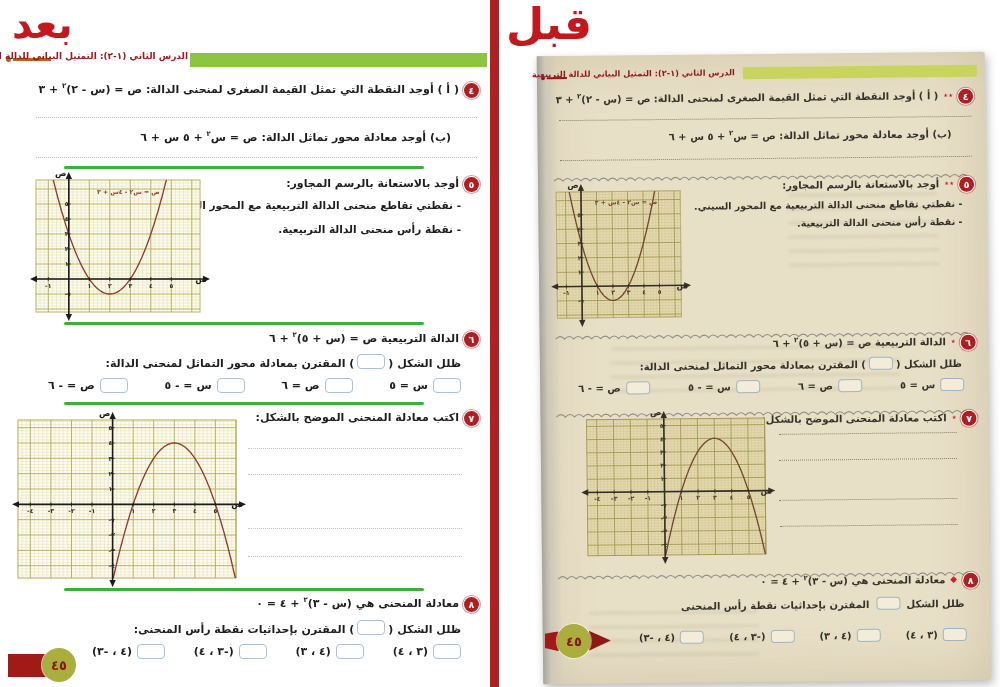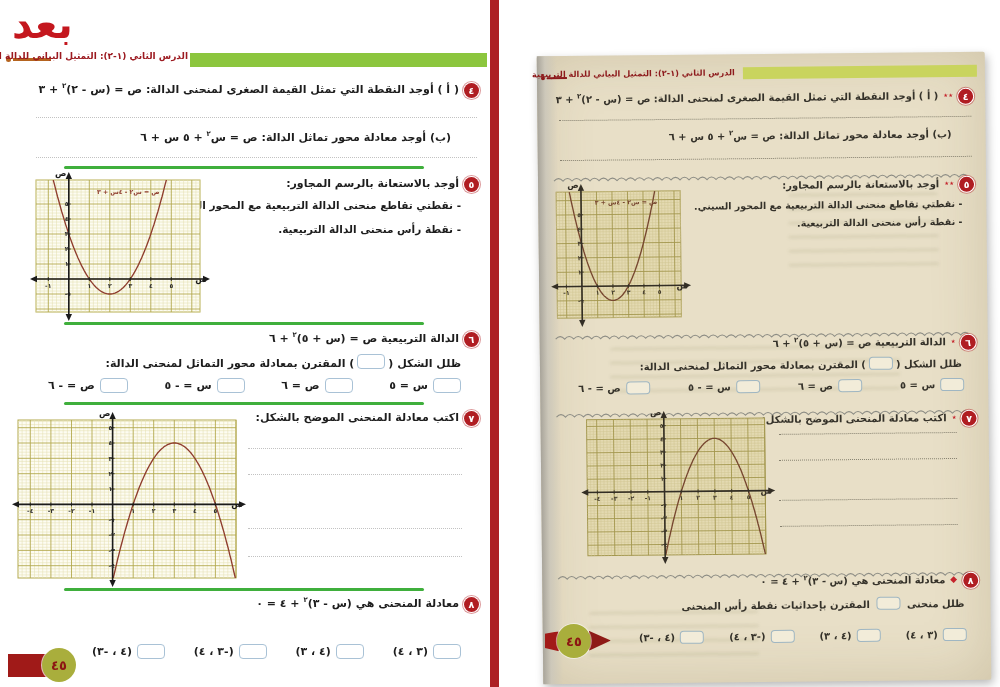--- a/index.html
+++ b/index.html
@@ -222,20 +222,21 @@
     <div class="dotted" style="top:474px;left:248px;width:214px"></div>
     <div class="dotted" style="top:528px;left:248px;width:214px"></div>
     <div class="dotted" style="top:556px;left:248px;width:214px"></div>
 
     <div class="gsep" style="top:588px;left:64px;width:360px"></div>
 
     <div class="qrow" style="top:596px;right:10px">
       <span class="qnum">٨</span>
       <span class="qtext"><span>معادلة المنحنى هي (س - ٣)</span><span class="sup">٢</span><span> + ٤ = ٠</span></span>
     </div>
+    <div class="instr" style="top:620px;right:28px"><span>ظلل الشكل (</span><span class="obox"></span><span>) المقترن بإحداثيات نقطة رأس المنحنى:</span></div>
     <div class="opts" style="top:644px;right:28px;left:92px">
       <span class="opt">
           <span class="obox"></span>
           <span>(٣ ، ٤)</span>
         </span>
       <span class="opt">
           <span class="obox"></span>
           <span>(٤ ، ٣)</span>
         </span>
       <span class="opt">
@@ -250,20 +251,21 @@
 
     <div class="ab" style="left:8px;top:648px;width:70px;height:36px">
       <span class="badge-rect"></span>
       <span class="badge-circle">٤٥</span>
     </div>
   </section>
 
   <div class="divider"></div>
 
   <section class="page before-wrap">
+    <div class="page-label">قبل</div>
 
     <div class="photo" dir="rtl">
       <div class="ghost" style="left:250px;top:140px;width:150px;height:80px"></div>
       <div class="ghost" style="left:70px;top:292px;width:290px;height:46px"></div>
       <div class="ghost" style="left:46px;top:556px;width:170px;height:52px"></div>
 
       <div class="lesson-pointer" style="left:4px;top:20px">
         <span class="lp-line"></span>
         <span class="lp-dot"></span>
       </div>
@@ -401,21 +403,21 @@
       <div class="dotted" style="top:472px;left:238px;width:178px"></div>
       <div class="wavy" style="top:512px;left:16px;width:414px"><svg width="414" height="8" style="overflow:visible">
             <path d="M0 4 q4.5 -5 9 0 q4.5 -5 9 0 q4.5 -5 9 0 q4.5 -5 9 0 q4.5 -5 9 0 q4.5 -5 9 0 q4.5 -5 9 0 q4.5 -5 9 0 q4.5 -5 9 0 q4.5 -5 9 0 q4.5 -5 9 0 q4.5 -5 9 0 q4.5 -5 9 0 q4.5 -5 9 0 q4.5 -5 9 0 q4.5 -5 9 0 q4.5 -5 9 0 q4.5 -5 9 0 q4.5 -5 9 0 q4.5 -5 9 0 q4.5 -5 9 0 q4.5 -5 9 0 q4.5 -5 9 0 q4.5 -5 9 0 q4.5 -5 9 0 q4.5 -5 9 0 q4.5 -5 9 0 q4.5 -5 9 0 q4.5 -5 9 0 q4.5 -5 9 0 q4.5 -5 9 0 q4.5 -5 9 0 q4.5 -5 9 0 q4.5 -5 9 0 q4.5 -5 9 0 q4.5 -5 9 0 q4.5 -5 9 0 q4.5 -5 9 0 q4.5 -5 9 0 q4.5 -5 9 0 q4.5 -5 9 0 q4.5 -5 9 0 q4.5 -5 9 0 q4.5 -5 9 0 q4.5 -5 9 0 q4.5 -5 9 0" fill="none" stroke="#8d8d85" stroke-width="1.1"></path>
           </svg></div>
 
       <div class="qrow" style="top:520px;right:12px">
         <span class="qnum">٨</span>
         <span class="stars">◆</span>
         <span class="qtext"><span>معادلة المنحنى هي (س - ٣)</span><span class="sup">٢</span><span> + ٤ = ٠</span></span>
       </div>
-      <div class="instr" style="top:544px;right:26px"><span>ظلل منحنى </span><span class="obox"></span><span> المقترن بإحداثيات نقطة رأس المنحنى</span></div>
+      <div class="instr" style="top:544px;right:26px"><span>ظلل الشكل </span><span class="obox"></span><span> المقترن بإحداثيات نقطة رأس المنحنى</span></div>
       <div class="opts" style="top:576px;right:24px;left:96px">
         <span class="opt">
             <span class="obox"></span>
             <span>(٣ ، ٤)</span>
           </span>
         <span class="opt">
             <span class="obox"></span>
             <span>(٤ ، ٣)</span>
           </span>
         <span class="opt">

